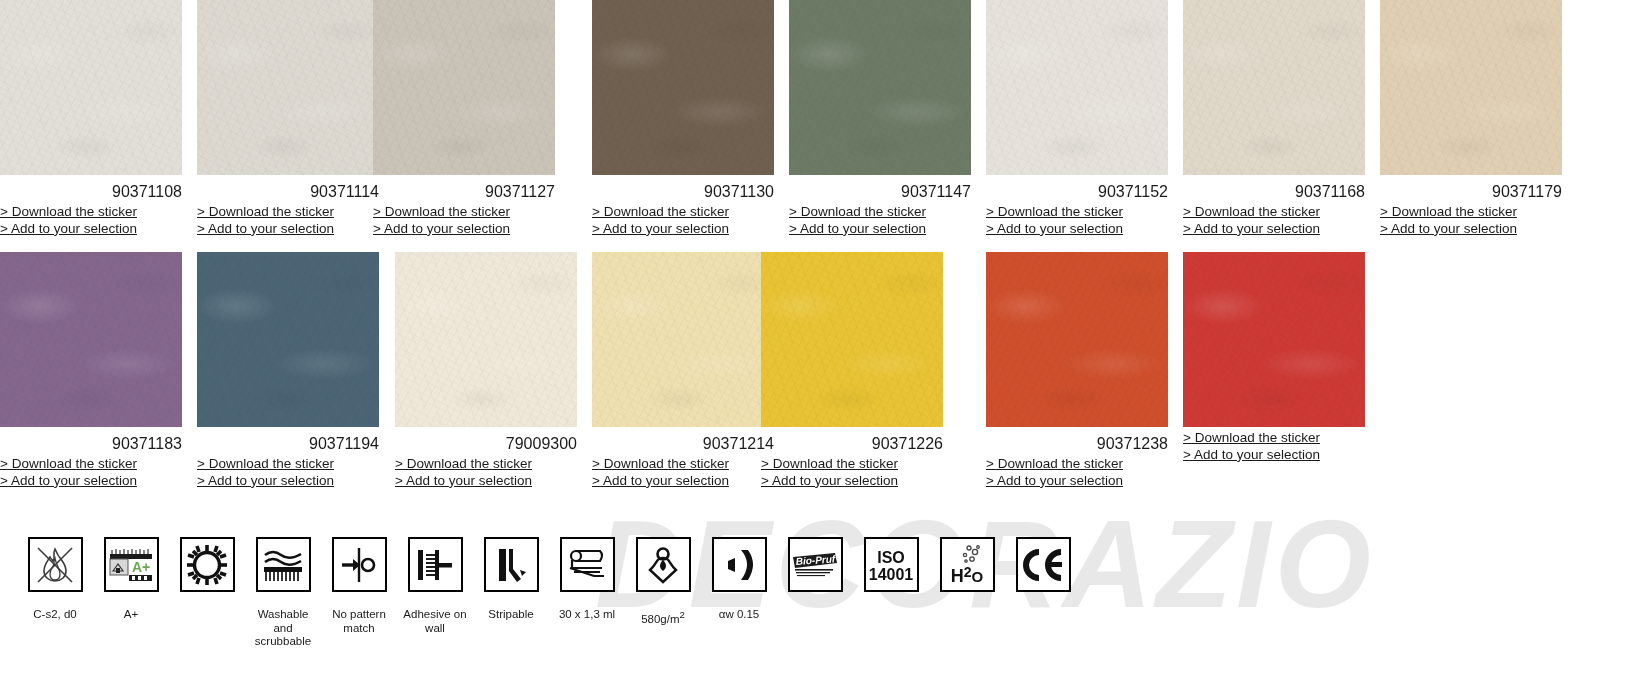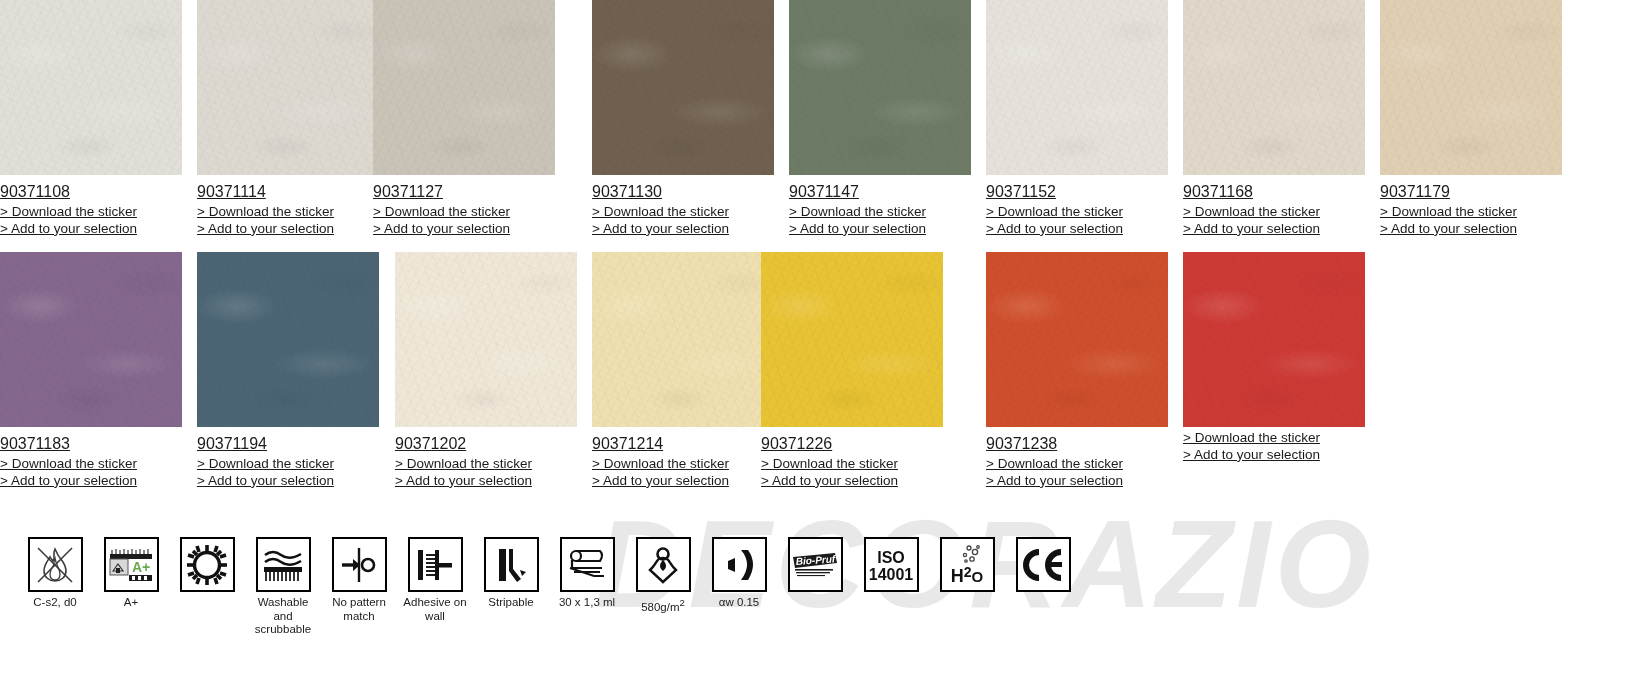--- a/index.html
+++ b/index.html
@@ -79,27 +79,26 @@
     position: absolute;
     inset: 0;
     opacity: 0.38;
     background-image:
       radial-gradient(ellipse 58px 26px at 22% 31%, rgba(255,255,255,0.33), rgba(255,255,255,0) 70%),
       radial-gradient(ellipse 70px 22px at 70% 64%, rgba(255,255,255,0.26), rgba(255,255,255,0) 72%),
       radial-gradient(ellipse 44px 18px at 48% 84%, rgba(0,0,0,0.10), rgba(0,0,0,0) 75%),
       radial-gradient(ellipse 52px 20px at 82% 18%, rgba(0,0,0,0.07), rgba(0,0,0,0) 75%);
   }
   .code {
-    text-align: left;
+    text-align: right;
     font-size: 16px;
     line-height: 18px;
     padding-top: 8px;
     color: #1b1b1b;
     width: 182px;
-    text-decoration: underline;
   }
   .links {
     padding-top: 3px;
     width: 182px;
   }
   .links a {
     display: block;
     font-size: 13.5px;
     line-height: 16.5px;
     color: #1b1b1b;
@@ -130,21 +129,21 @@
     box-sizing: border-box;
     display: flex;
     align-items: center;
     justify-content: center;
     overflow: hidden;
   }
   .picto .cap {
     font-size: 11.5px;
     line-height: 13.5px;
     color: #1b1b1b;
-    margin-top: 4px;
+    margin-top: 16px;
     padding: 0 2px;
   }
   .picto svg { display: block; }
 </style>
 </head>
 <body>
 
 <div class="grid">
 
   <div class="row row1">
@@ -270,21 +269,21 @@
         <a href="#">&gt; Download the sticker</a>
         <a href="#">&gt; Add to your selection</a>
       </div>
     </div>
 
     <div class="cell" style="left:395px">
       <div class="swatch" style="background-color:#efe8d8">
         <div class="tex"></div>
         <div class="tex2"></div>
       </div>
-      <div class="code">90371202</div>
+      <div class="code">79009300</div>
       <div class="links">
         <a href="#">&gt; Download the sticker</a>
         <a href="#">&gt; Add to your selection</a>
       </div>
     </div>
 
     <div class="cell" style="left:592px">
       <div class="swatch" style="background-color:#efe0b0">
         <div class="tex"></div>
         <div class="tex2"></div>

